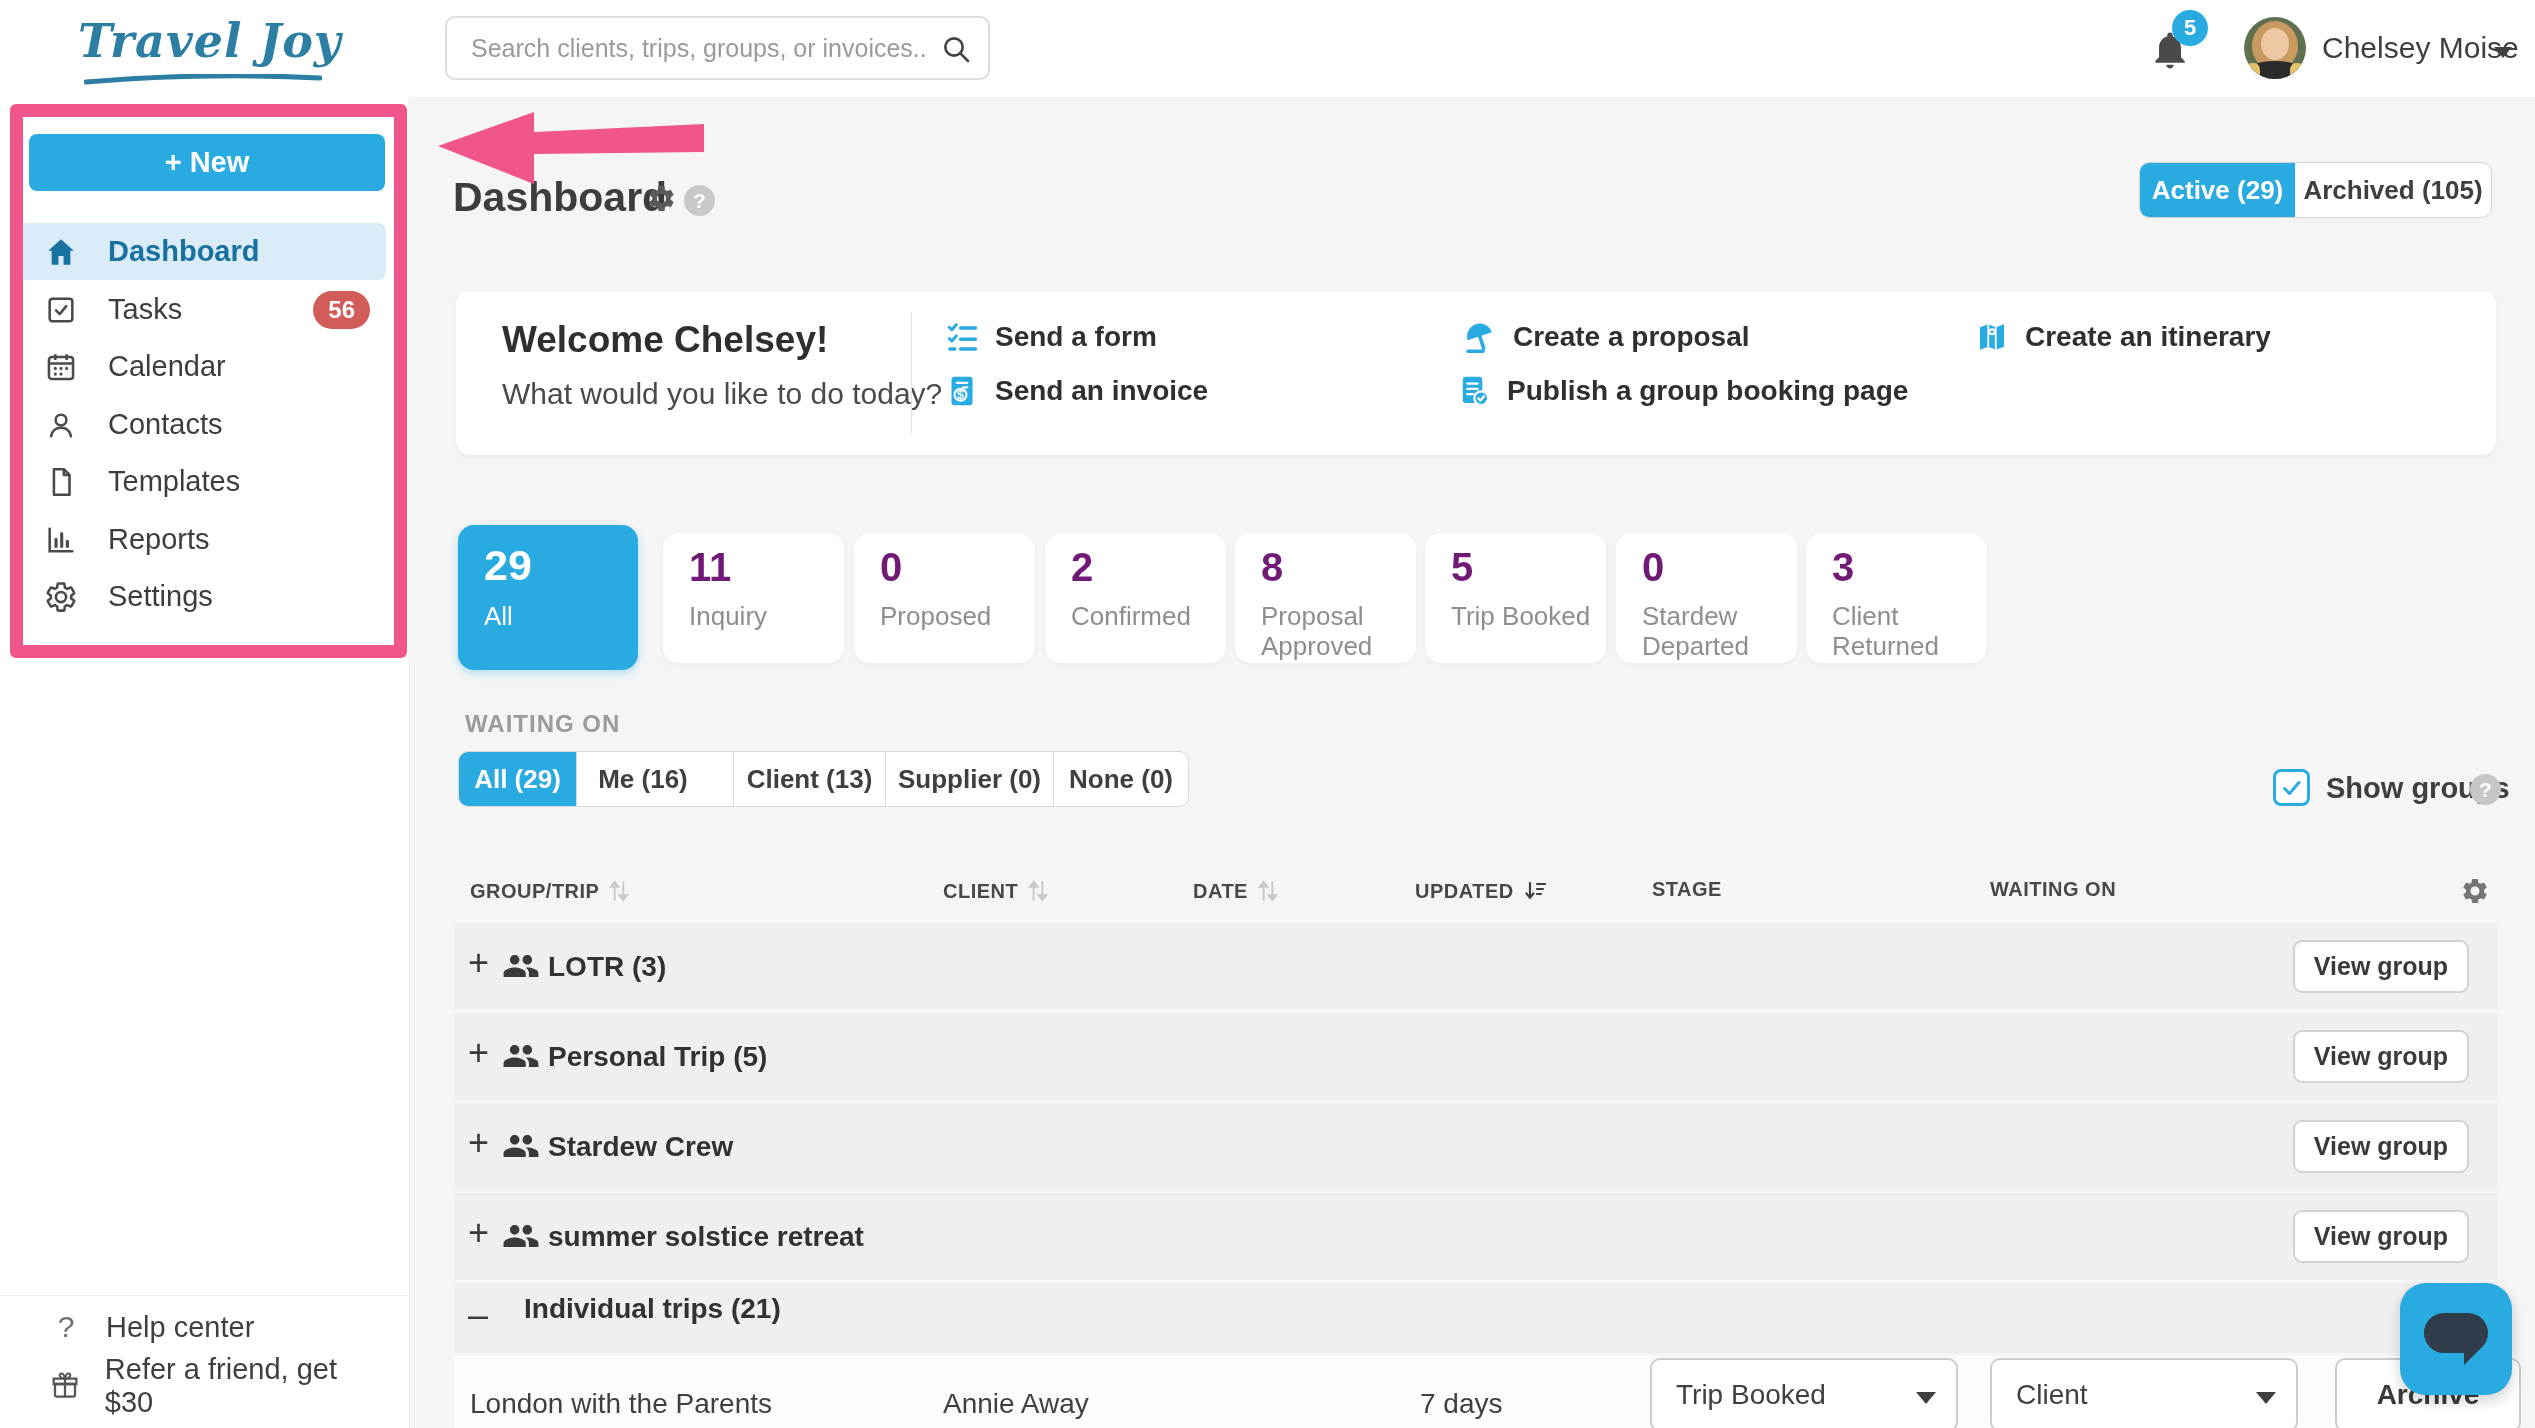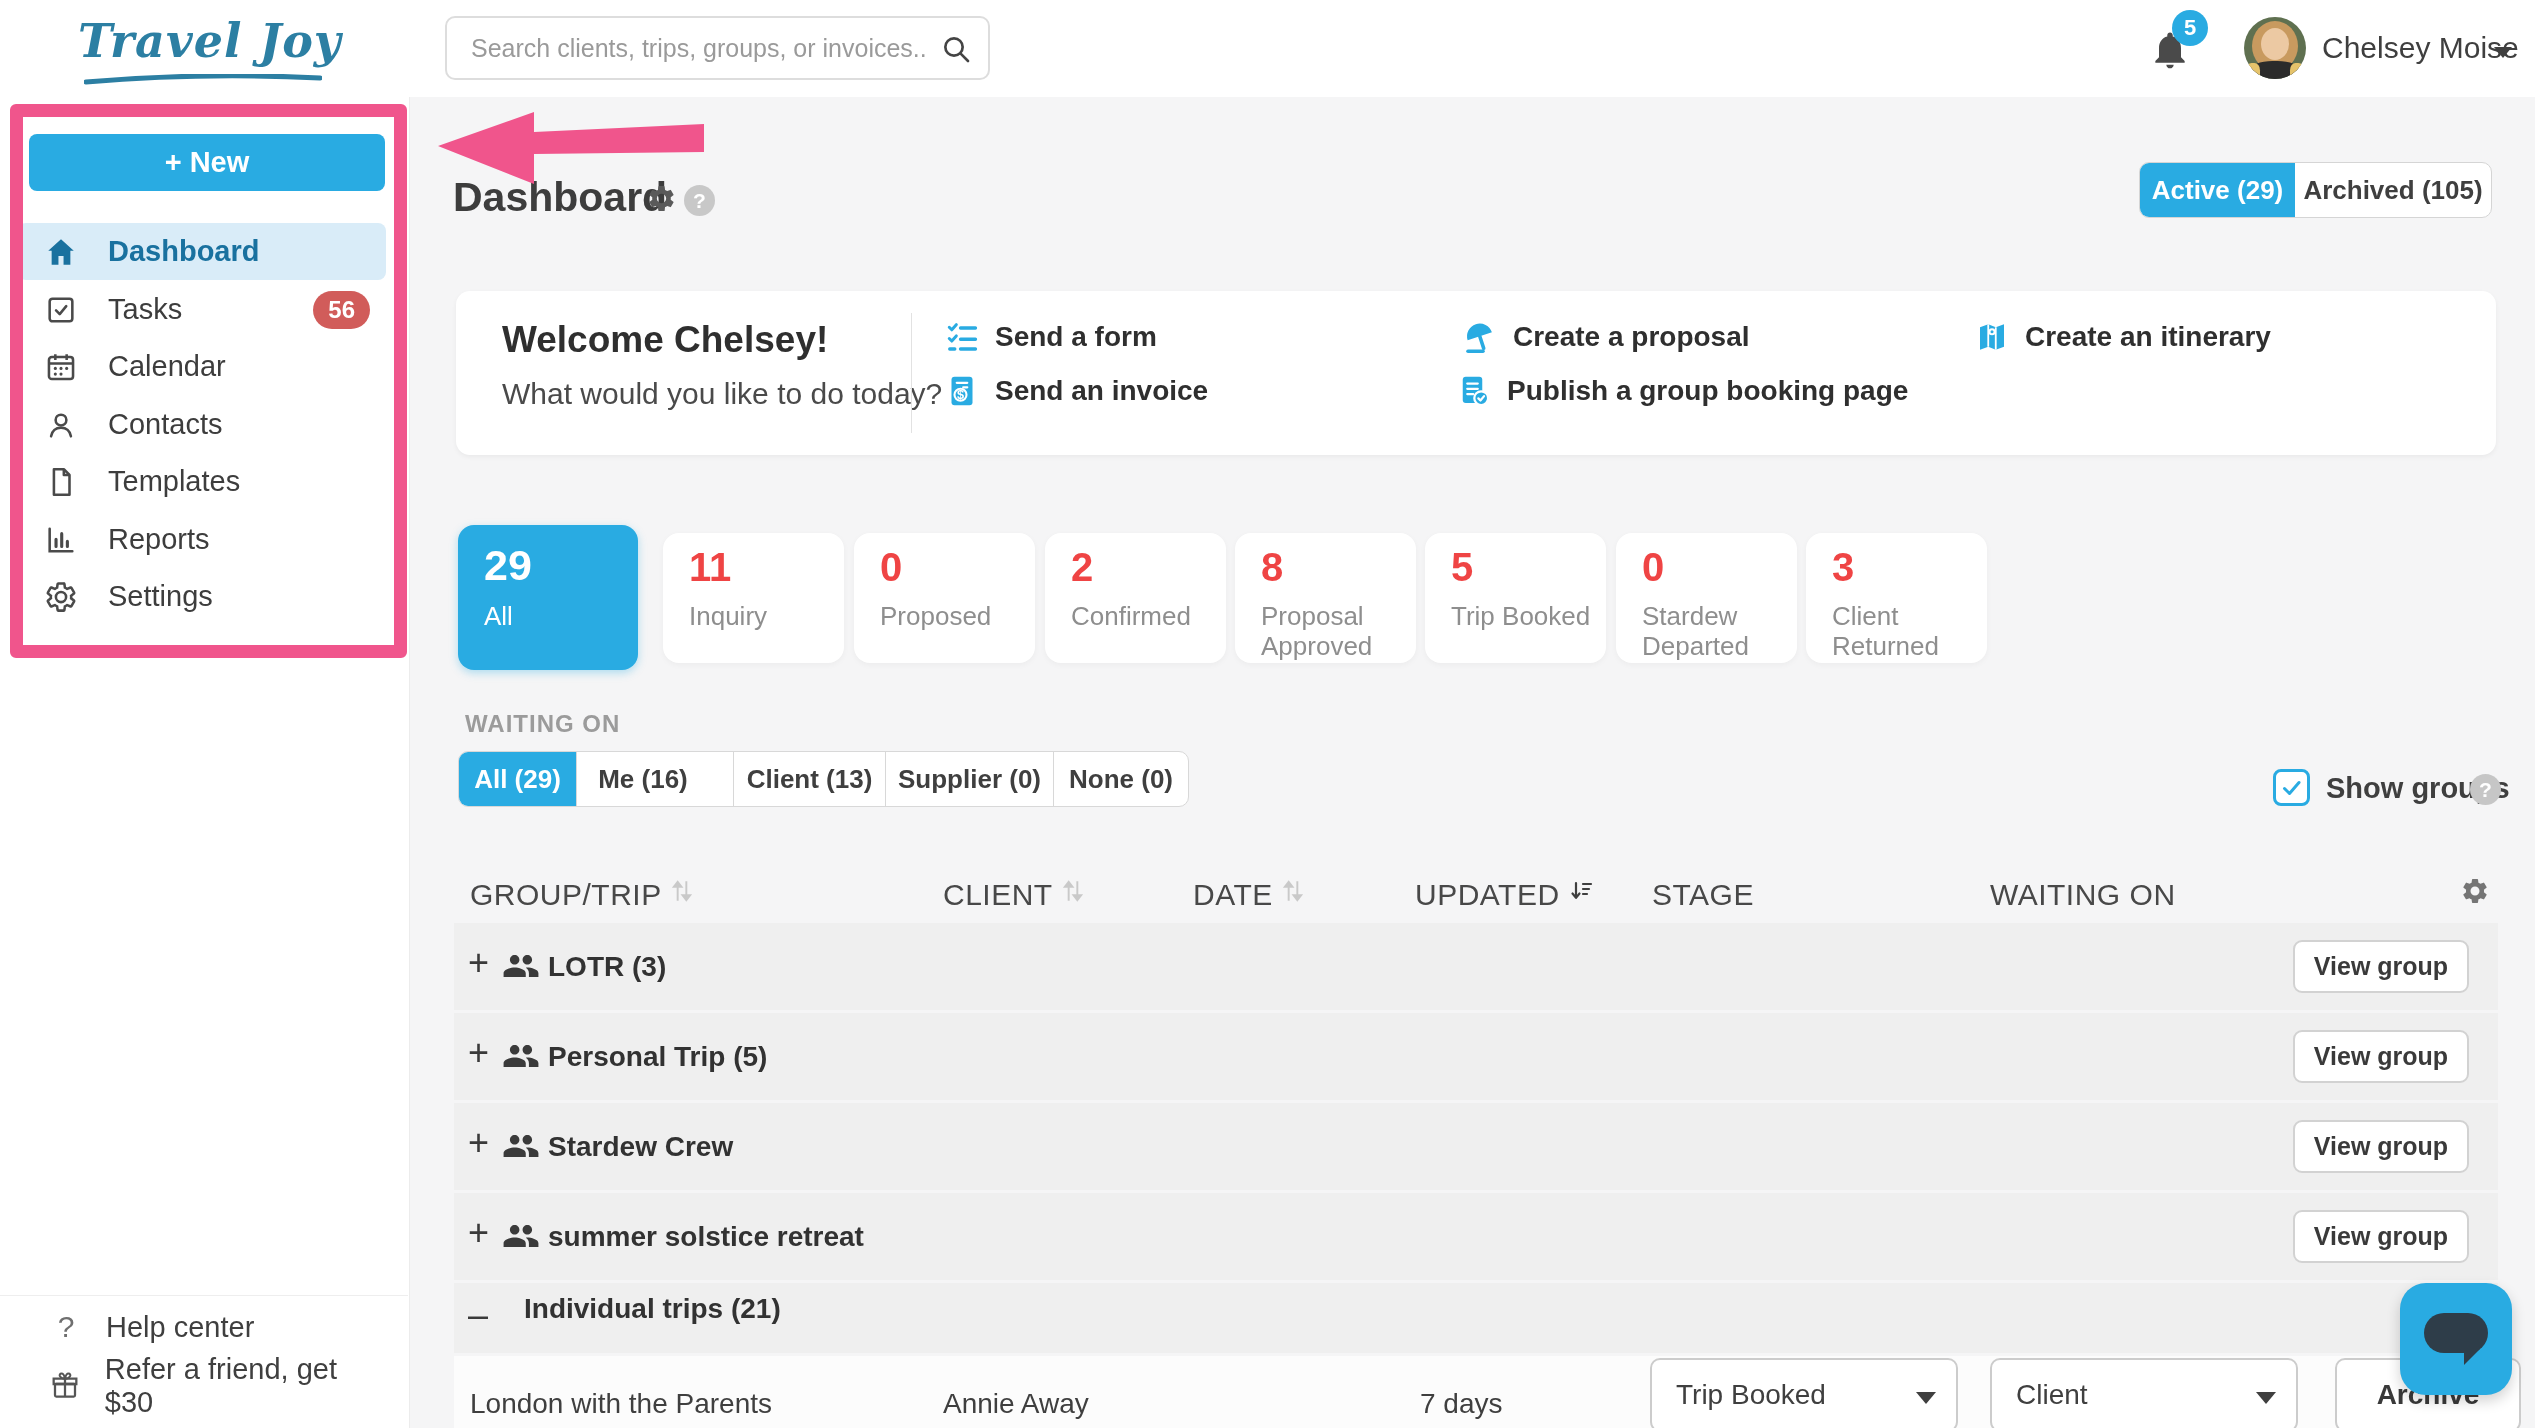--- a/index.html
+++ b/index.html
@@ -116,21 +116,21 @@
   .welcome-sub { position:absolute; left:46px; top:86px; font-size:30px; color:#4a4a4a; }
   .welcome-div { position:absolute; left:455px; top:22px; width:1px; height:120px; background:#e2e2e2; }
   .action { position:absolute; display:flex; align-items:center; gap:15px; cursor:pointer; }
   .action .alabel { font-size:28px; font-weight:600; color:#2f2f2f; }
 
   
   .stat-card {
     position:absolute; top:533px; width:181px; height:130px;
     background:#fff; border-radius:16px; box-shadow:0 2px 6px rgba(0,0,0,0.04); cursor:pointer;
   }
-  .stat-card .num { position:absolute; left:26px; top:12px; font-size:40px; font-weight:bold; color:#ef4444; }
+  .stat-card .num { position:absolute; left:26px; top:12px; font-size:40px; font-weight:bold; color:#701a75; }
   .stat-card .lbl { position:absolute; left:26px; top:68px; font-size:26px; color:#8e8e8e; width:140px; line-height:30px; }
   .stat-card.selected { top:525px; height:145px; width:180px; background:#29ABE2; box-shadow:0 3px 8px rgba(41,171,226,0.35); }
   .stat-card.selected .num { color:#fff; font-size:43px; top:16px; }
   .stat-card.selected .lbl { color:#fff; top:76px; }
 
   
   .waiting-label { position:absolute; left:465px; top:710px; font-size:24px; font-weight:bold; color:#9b9b9b; letter-spacing:1px; }
   .filter-bar {
     position:absolute; left:458px; top:751px; height:56px; display:flex;
     background:#fff; border:1px solid #d8d8d8; border-radius:10px; overflow:hidden;
@@ -144,21 +144,21 @@
 
   .show-groups-box {
     position:absolute; left:2273px; top:769px; width:37px; height:37px;
     border:3px solid #29ABE2; border-radius:8px; background:#fff; cursor:pointer;
     display:flex; align-items:center; justify-content:center;
   }
   .show-groups-label { position:absolute; left:2326px; top:772px; font-size:29px; font-weight:600; color:#3f3f3f; }
   .sg-help { left:2470px; top:774px; background:#c6c6c6; }
 
   
-  .th { position:absolute; top:878px; display:flex; align-items:flex-start; gap:9px; font-size:30px; font-weight:normal; color:#484848; letter-spacing:0.5px; cursor:pointer; }
+  .th { position:absolute; top:878px; display:flex; align-items:center; gap:9px; font-size:20px; font-weight:bold; color:#484848; letter-spacing:0.5px; cursor:pointer; }
   .header-gear { position:absolute; left:2460px; top:876px; cursor:pointer; }
 
   .trow { position:absolute; left:454px; width:2044px; background:#efefef; }
   .trow .expander { position:absolute; left:14px; font-size:36px; font-weight:300; color:#3a3a3a; cursor:pointer; line-height:1; }
   .trow .gicon { position:absolute; left:48px; }
   .trow .gname { position:absolute; font-size:28px; font-weight:bold; color:#323232; }
   .view-group-btn {
     position:absolute; left:1839px; width:176px; height:53px;
     background:#fff; border:2px solid #d2d2d2; border-radius:9px;
     font-size:25px; font-weight:bold; color:#3a3a3a; cursor:pointer;

